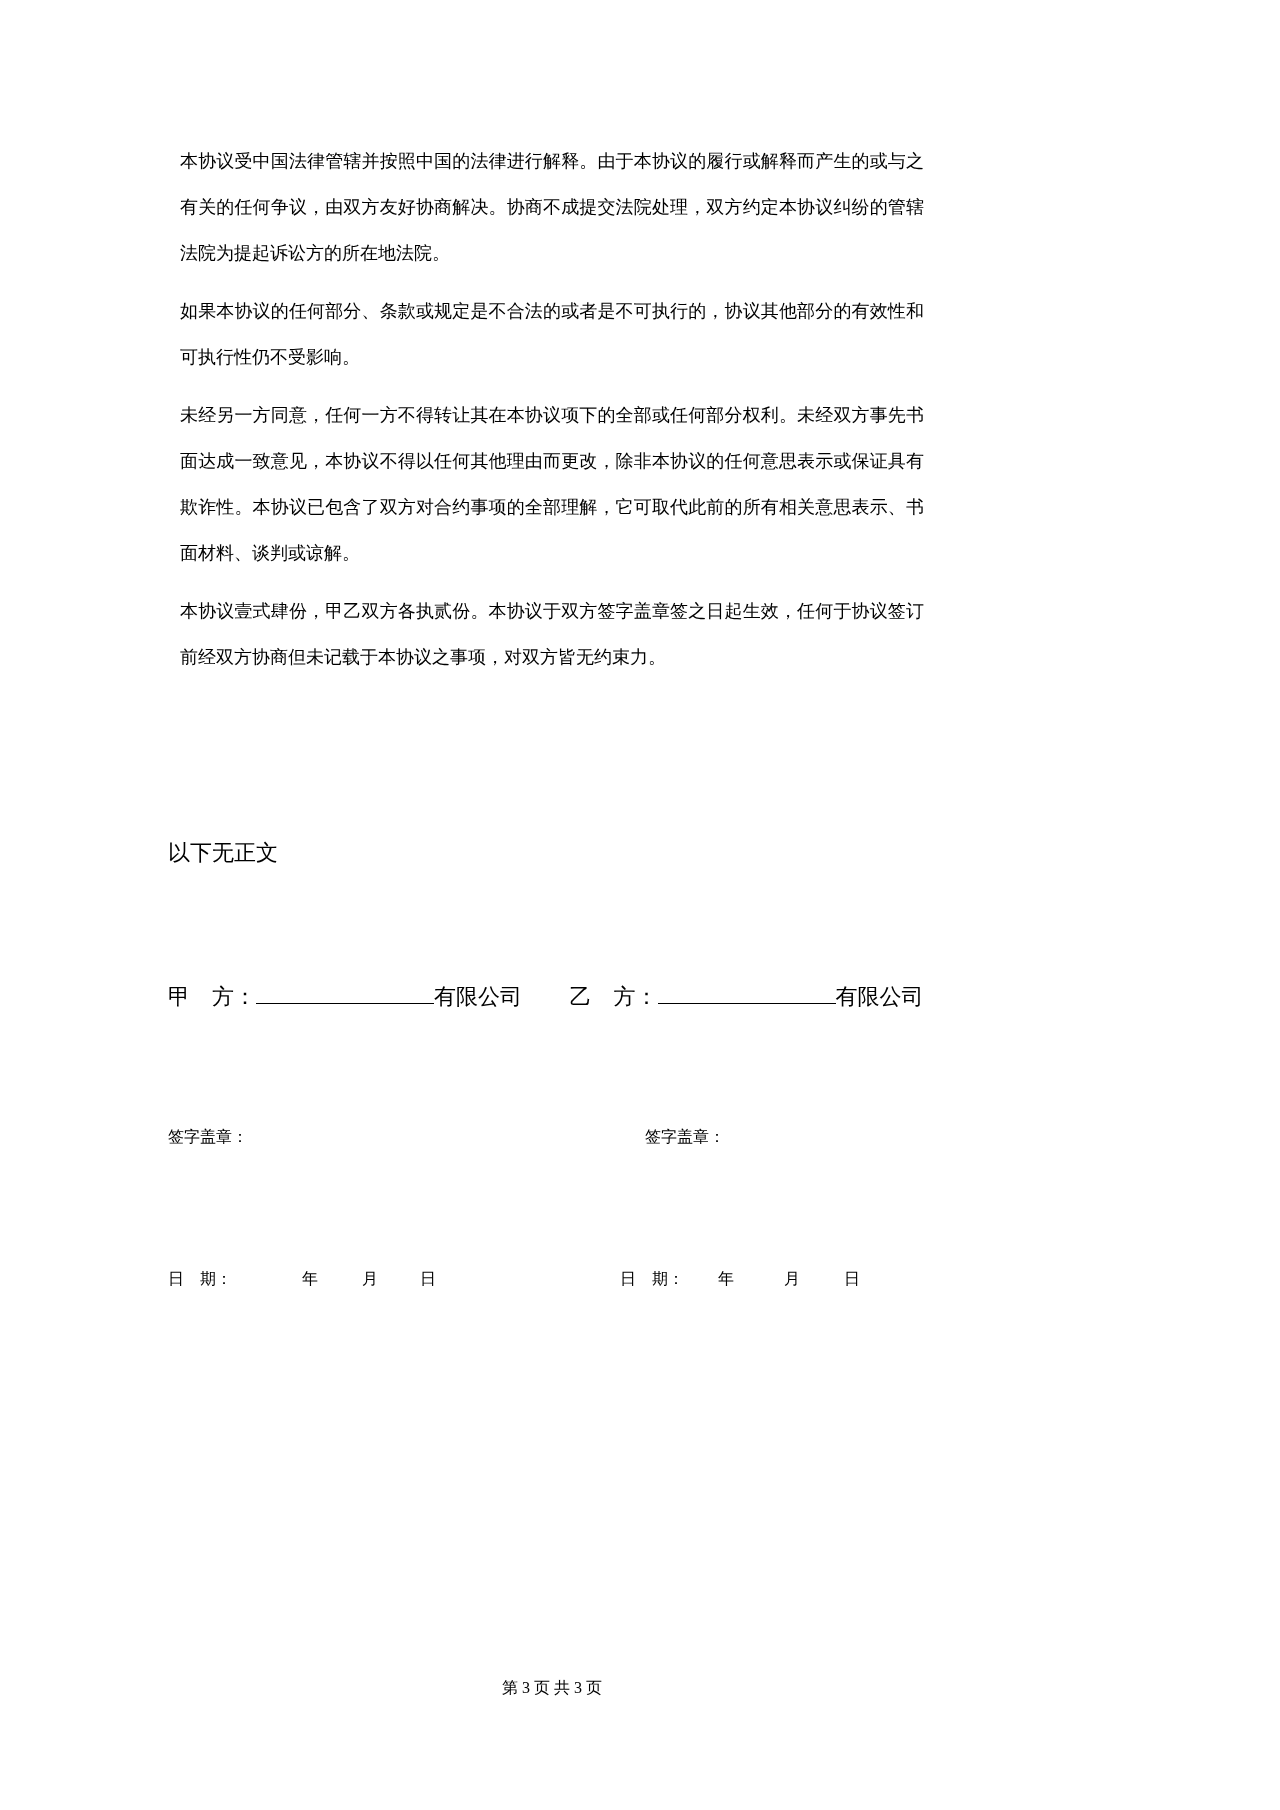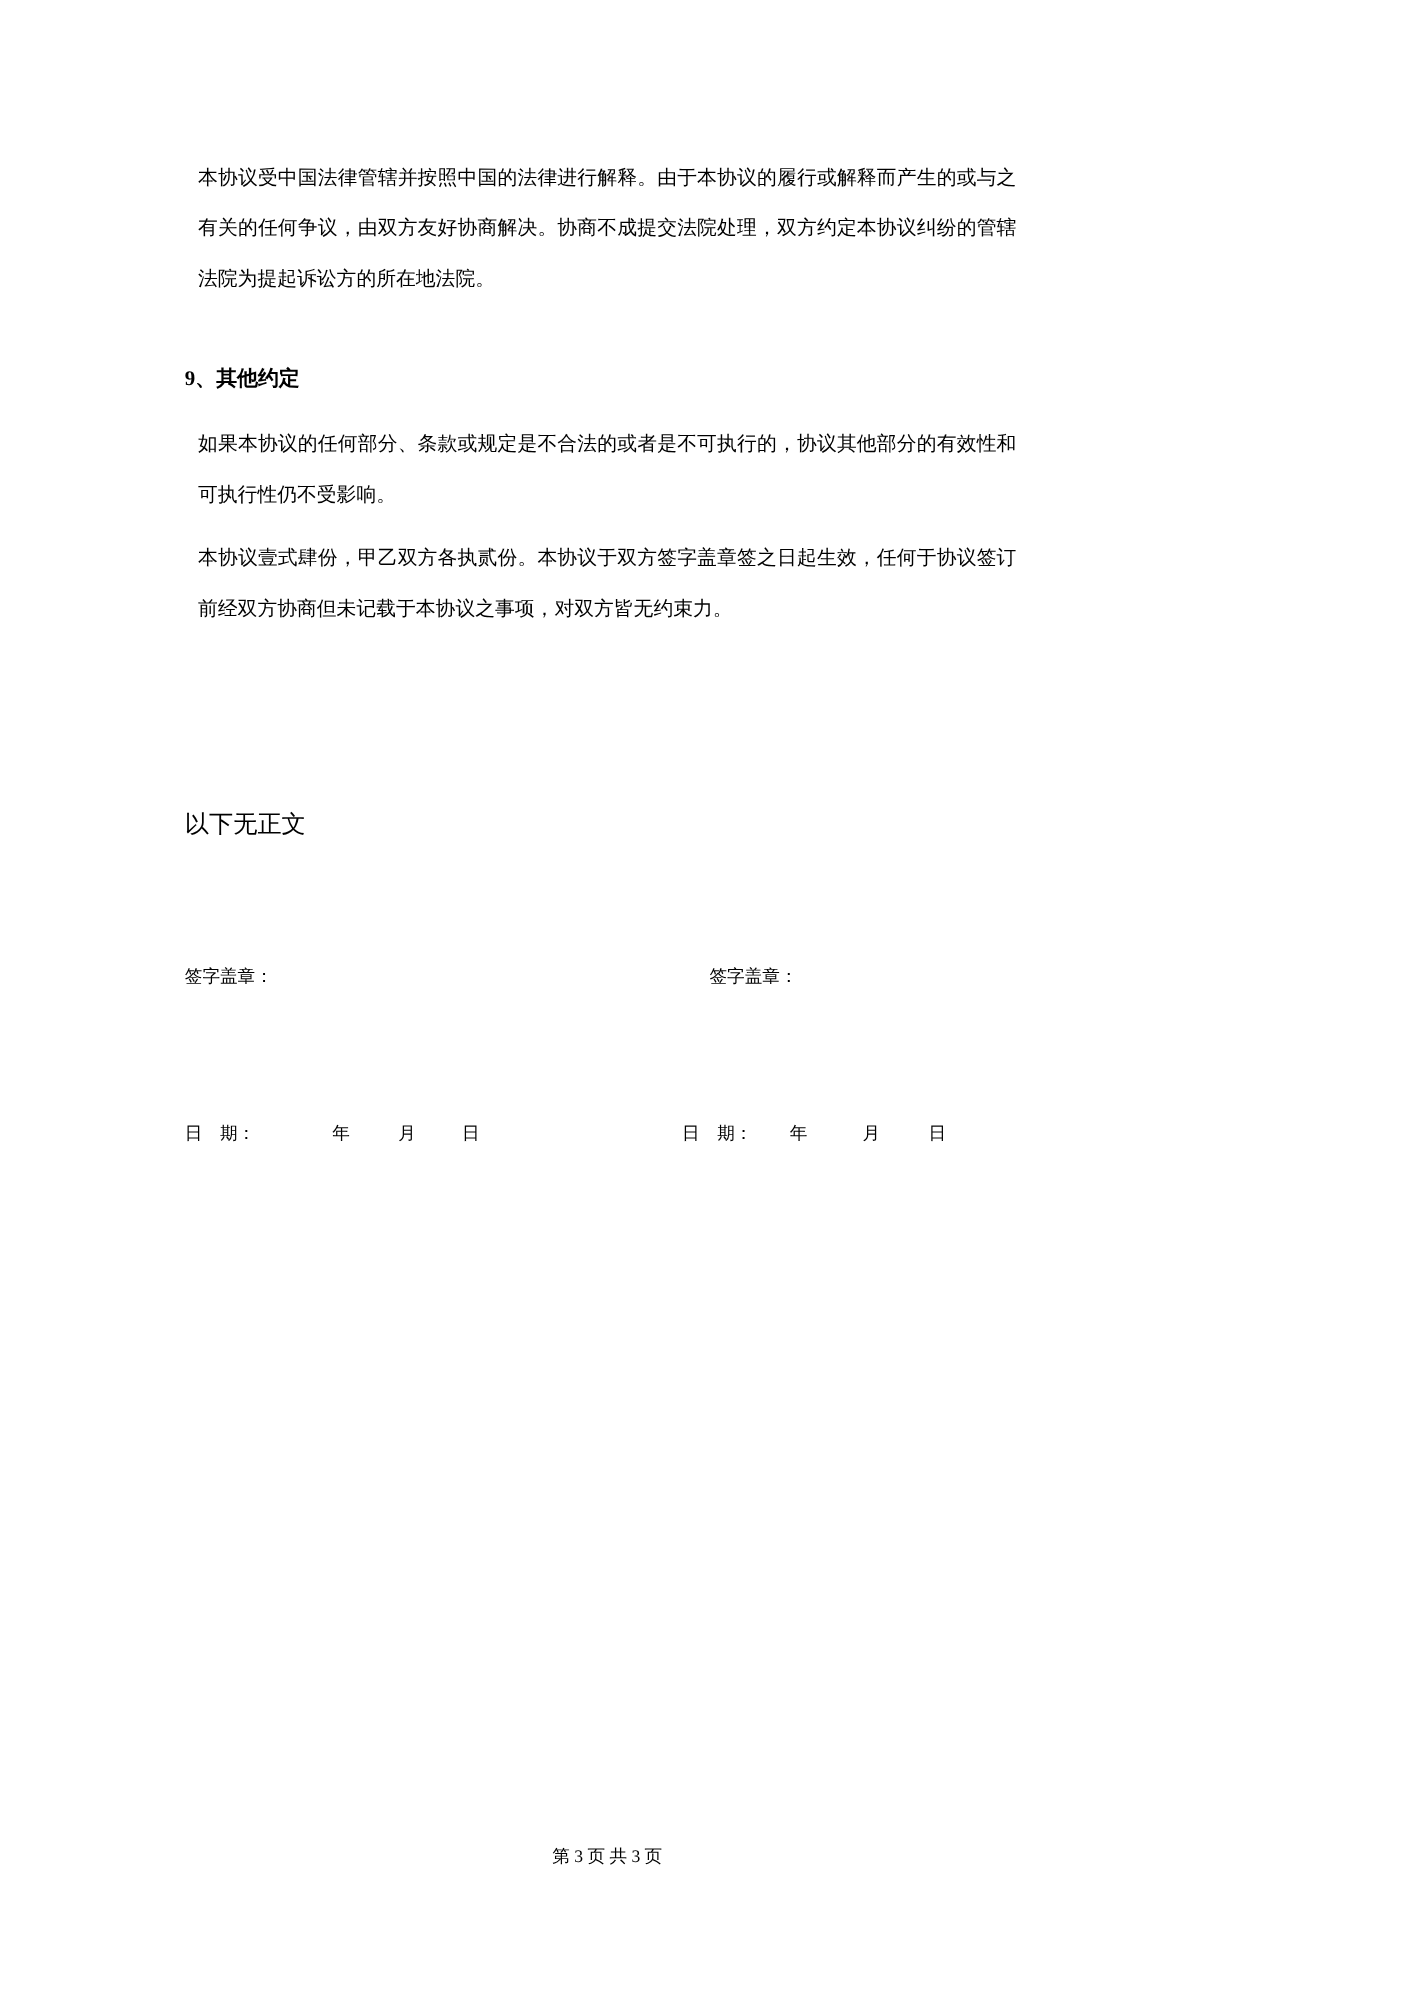--- a/index.html
+++ b/index.html
@@ -108,30 +108,38 @@
   }
 </style>
 </head>
 <body>
 
 <div class="page">
   <div class="content">
 
     <p class="body-para">本协议受中国法律管辖并按照中国的法律进行解释。由于本协议的履行或解释而产生的或与之有关的任何争议，由双方友好协商解决。协商不成提交法院处理，双方约定本协议纠纷的管辖法院为提起诉讼方的所在地法院。</p>
 
-    <p class="section-heading">9、其他约定</p>
 
 
     <p class="body-para">如果本协议的任何部分、条款或规定是不合法的或者是不可执行的，协议其他部分的有效性和可执行性仍不受影响。</p>
 
+    <p class="body-para">未经另一方同意，任何一方不得转让其在本协议项下的全部或任何部分权利。未经双方事先书面达成一致意见，本协议不得以任何其他理由而更改，除非本协议的任何意思表示或保证具有欺诈性。本协议已包含了双方对合约事项的全部理解，它可取代此前的所有相关意思表示、书面材料、谈判或谅解。</p>
 
     <p class="body-para">本协议壹式肆份，甲乙双方各执贰份。本协议于双方签字盖章签之日起生效，任何于协议签订前经双方协商但未记载于本协议之事项，对双方皆无约束力。</p>
 
     <p class="no-text-line">以下无正文</p>
 
+    <div class="party-row">
+      <span class="party-block a">
+        <span>甲　方：</span><span class="blank-line"></span><span>有限公司</span>
+      </span>
+      <span class="party-block b">
+        <span>乙　方：</span><span class="blank-line"></span><span>有限公司</span>
+      </span>
+    </div>
 
     <div class="seal-row">
       <span class="seal-a">签字盖章：</span>
       <span class="seal-b">签字盖章：</span>
     </div>
 
     <div class="date-row">
       <span class="date-group a">
         <span>日　期：</span><span class="date-unit-year">年</span><span class="date-unit-month">月</span><span class="date-unit-day">日</span>
       </span>

